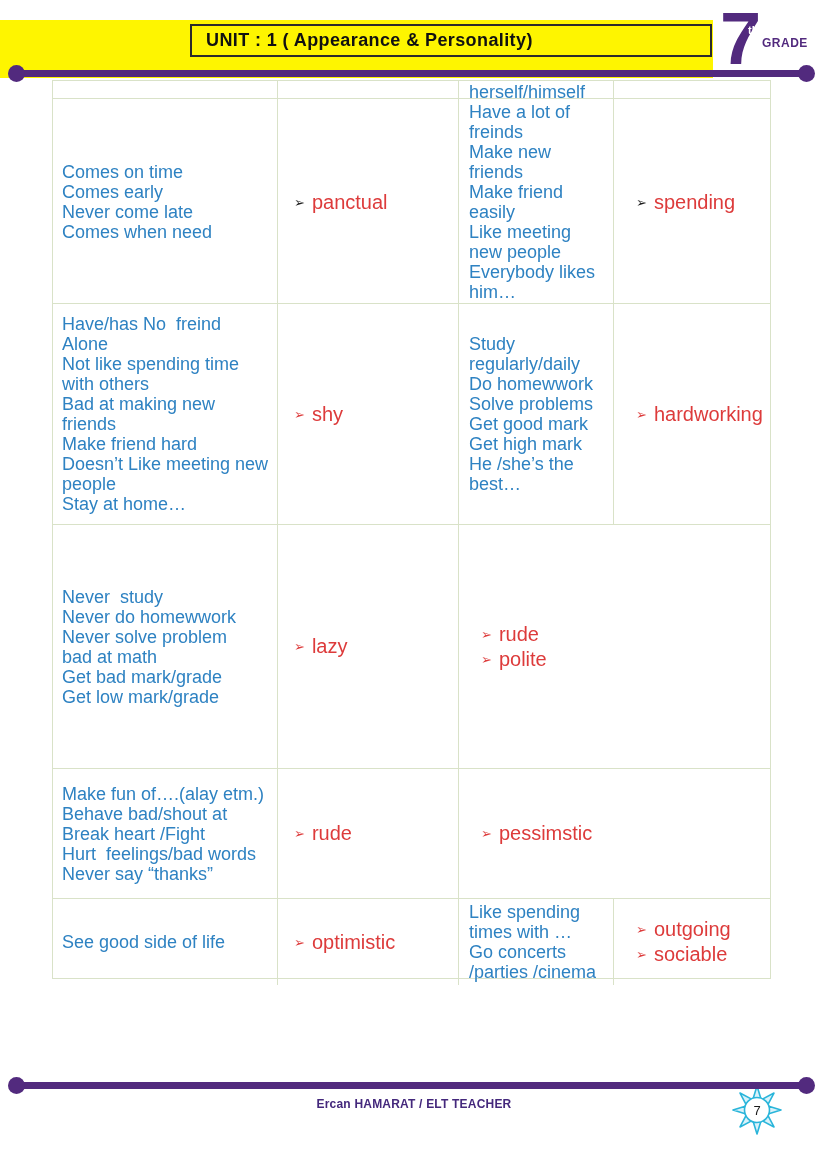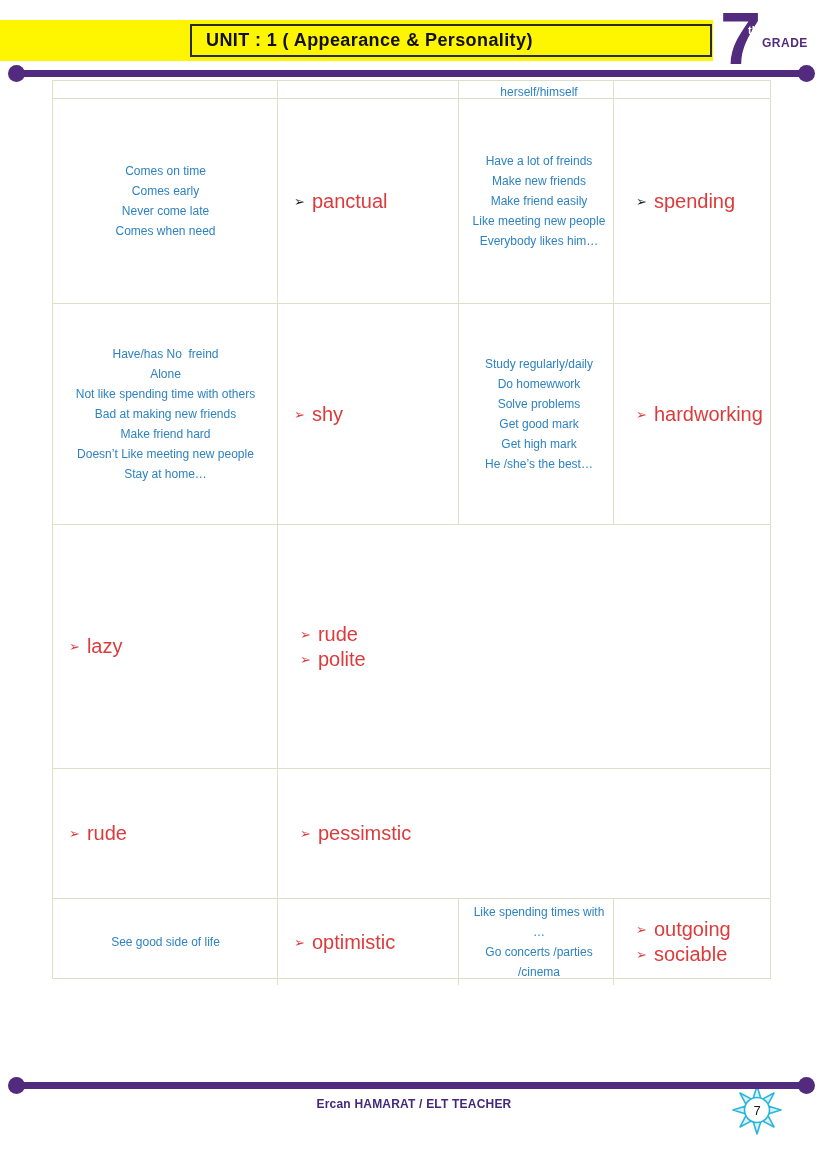--- a/index.html
+++ b/index.html
@@ -12,21 +12,21 @@
     --footer-purple:#44287c;
   }
   *{margin:0;padding:0;box-sizing:border-box;}
   html,body{background:#ffffff;}
   body{
     width:828px;height:1171px;position:relative;overflow:hidden;
     font-family:"Liberation Sans", sans-serif;
   }
   
   .banner{
-    position:absolute;left:0;top:20px;width:713px;height:41px;
+    position:absolute;left:0;top:20px;width:713px;height:58px;
     background:var(--yellow);
   }
   .title-box{
     position:absolute;left:190px;top:4px;width:522px;height:33px;
     border:2px solid #2b2b2b;display:flex;align-items:center;
     padding-left:14px;
   }
   .title-box .t{
     font-size:18px;color:#111;letter-spacing:.4px;font-weight:600;
   }
@@ -62,21 +62,21 @@
   }
   .trow{display:grid;grid-template-columns:225px 181px 155px 156px;border-bottom:1px solid var(--bd);}
   .trow:last-child{border-bottom:none;}
   .cell{border-right:1px solid var(--bd);display:flex;flex-direction:column;justify-content:center;}
   .cell:last-child{border-right:none;}
   .c1{padding:4px 8px 4px 9px;}
   .c2{padding-left:16px;}
   .c3{padding:3px 4px 3px 10px;}
   .c4{padding-left:22px;}
   .desc{
-    color:var(--blue);font-size:12px;line-height:20px;white-space:pre-wrap;text-align:center;
+    color:var(--blue);font-size:18px;line-height:20px;white-space:pre-wrap;
   }
   .partial{height:18px;}
   .partial .desc{line-height:16px;}
   .adj-item{display:flex;align-items:center;margin:1px 0;}
   .arrow{font-size:13px;margin-right:7px;line-height:1;}
   .arrow.blk{color:#1c1c1c;}
   .arrow.red{color:var(--red);}
   .adj{color:var(--red);font-size:20px;}
   
   .credit{
@@ -171,39 +171,54 @@
     </div>
     <div class="cell c4">
       <div class="adj-item">
         <span class="arrow red">➢</span>
         <span class="adj">hardworking</span>
       </div>
     </div>
   </div>
 
   <div class="trow" style="height:244px">
+    <div class="cell c1">
+      <div class="desc">Never  study
+Never do homewwork
+Never solve problem
+bad at math
+Get bad mark/grade
+Get low mark/grade</div>
+    </div>
     <div class="cell c2">
       <div class="adj-item">
         <span class="arrow red">➢</span>
         <span class="adj">lazy</span>
       </div>
     </div>
     <div class="cell c4">
       <div class="adj-item">
         <span class="arrow red">➢</span>
         <span class="adj">rude</span>
       </div>
       <div class="adj-item">
         <span class="arrow red">➢</span>
         <span class="adj">polite</span>
       </div>
     </div>
   </div>
 
   <div class="trow" style="height:130px">
+    <div class="cell c1">
+      <div class="desc">Make fun of….(alay etm.)
+Behave bad/shout at
+Break heart /Fight
+Hurt  feelings/bad words
+Never say “thanks”</div>
+    </div>
     <div class="cell c2">
       <div class="adj-item">
         <span class="arrow red">➢</span>
         <span class="adj">rude</span>
       </div>
     </div>
     <div class="cell c4">
       <div class="adj-item">
         <span class="arrow red">➢</span>
         <span class="adj">pessimstic</span>

